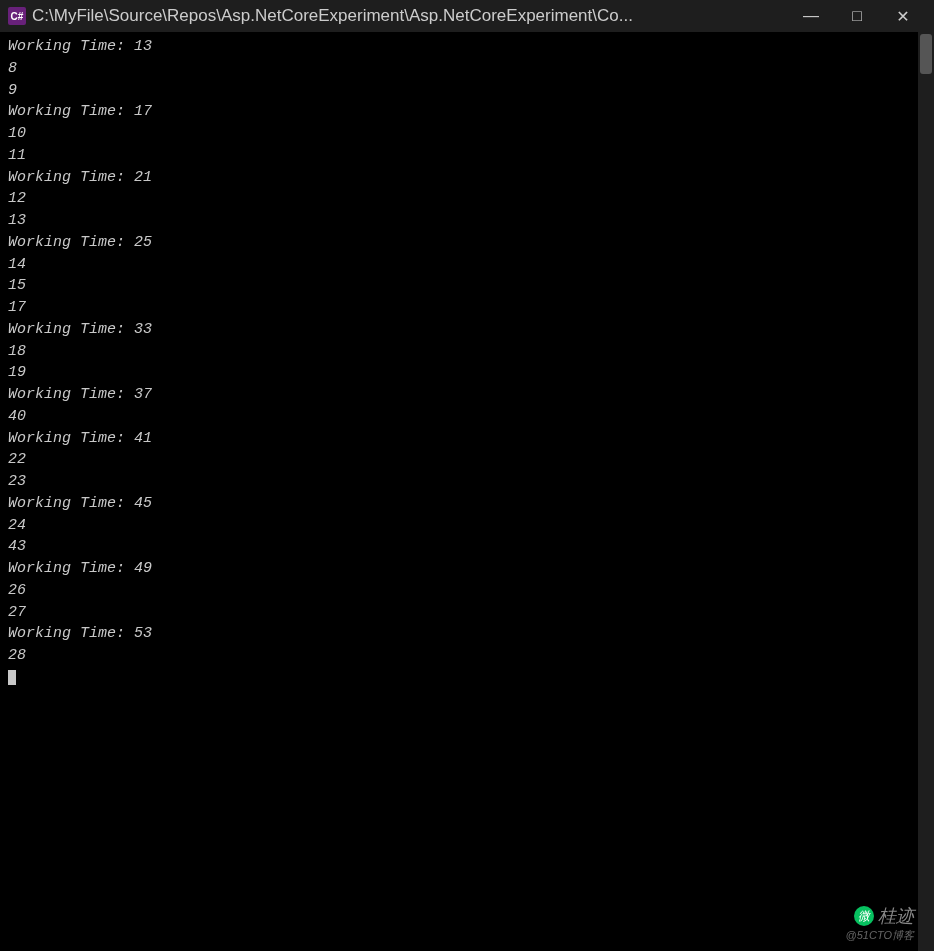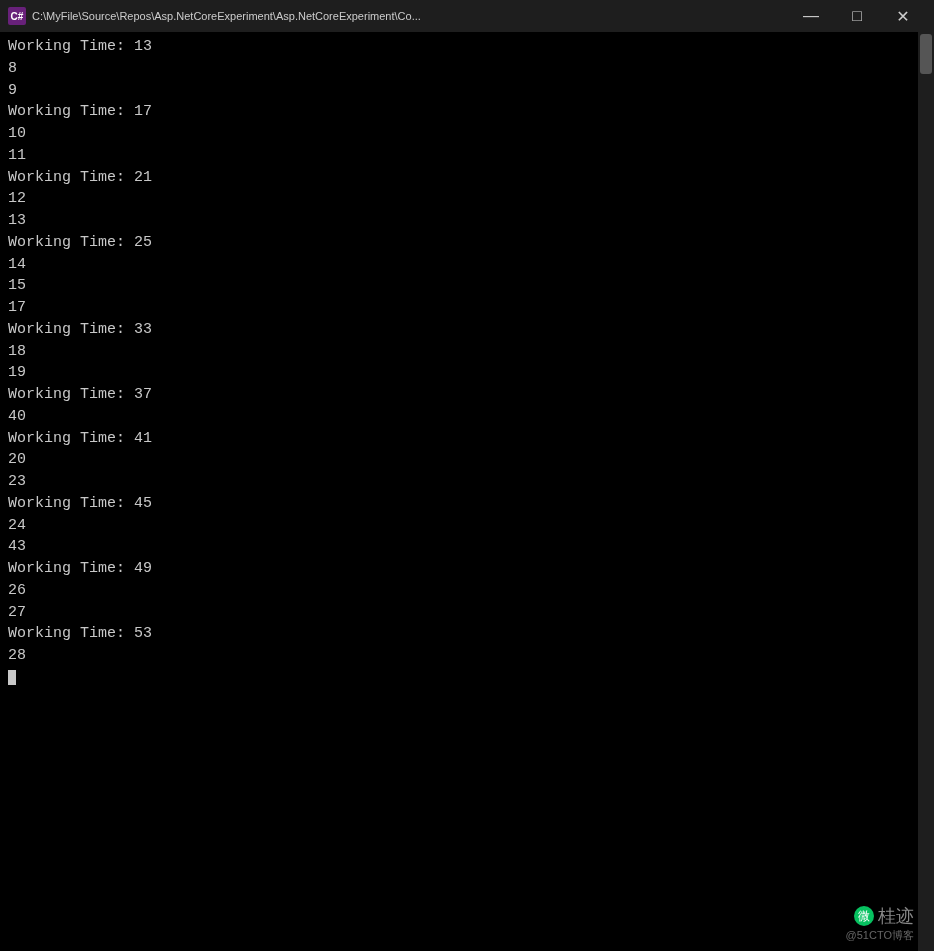--- a/index.html
+++ b/index.html
@@ -39,21 +39,21 @@
 
     .title-bar-icon span {
       color: white;
       font-size: 10px;
       font-weight: bold;
       font-family: Arial, sans-serif;
     }
 
     .title-bar-text {
       color: #cccccc;
-      font-size: 11px;
+      font-size: 17px;
       font-family: 'Segoe UI', sans-serif;
       flex: 1;
       overflow: hidden;
       white-space: nowrap;
       text-overflow: ellipsis;
     }
 
     .title-bar-controls {
       display: flex;
       gap: 0;
@@ -73,20 +73,21 @@
       justify-content: center;
       font-family: 'Segoe UI', sans-serif;
     }
 
     .console-wrapper {
       display: flex;
       width: 100%;
       height: calc(951px - 32px);
       background: #000;
       position: relative;
+      font-style: italic;
     }
 
     .console-content {
       flex: 1;
       padding: 4px 8px;
       overflow: hidden;
       position: relative;
     }
 
     .console-line {
@@ -206,21 +207,21 @@
       <div class="console-line">Working Time: 25</div>
       <div class="console-line">14</div>
       <div class="console-line">15</div>
       <div class="console-line">17</div>
       <div class="console-line">Working Time: 33</div>
       <div class="console-line">18</div>
       <div class="console-line">19</div>
       <div class="console-line">Working Time: 37</div>
       <div class="console-line">40</div>
       <div class="console-line">Working Time: 41</div>
-      <div class="console-line">20</div>
+      <div class="console-line">22</div>
       <div class="console-line">23</div>
       <div class="console-line">Working Time: 45</div>
       <div class="console-line">24</div>
       <div class="console-line">43</div>
       <div class="console-line">Working Time: 49</div>
       <div class="console-line">26</div>
       <div class="console-line">27</div>
       <div class="console-line">Working Time: 53</div>
       <div class="console-line">28</div>
       <div><span class="cursor-line"><span class="cursor"></span></span></div>

